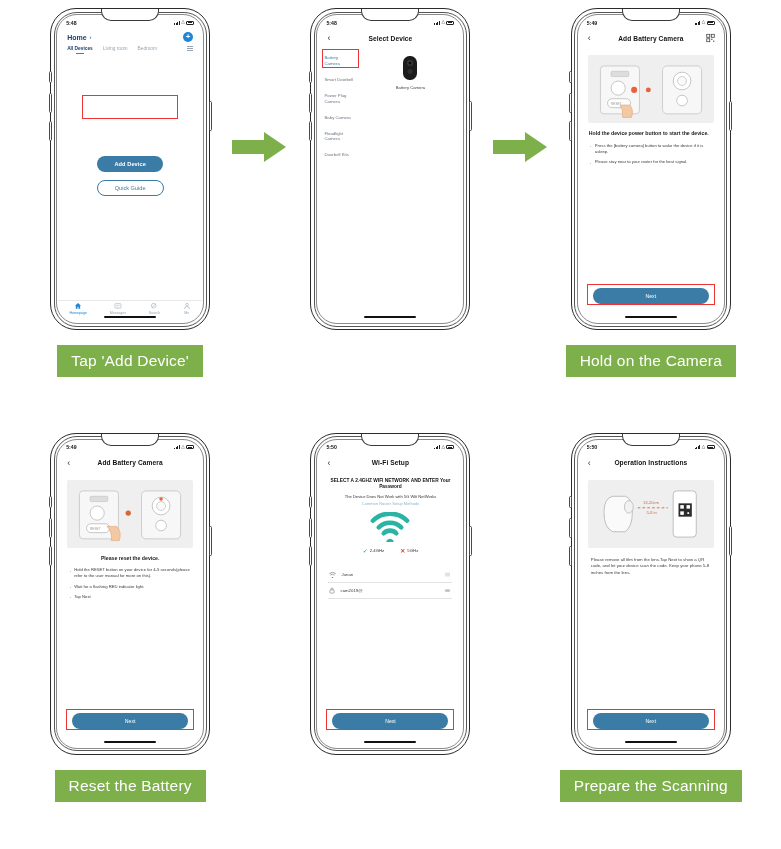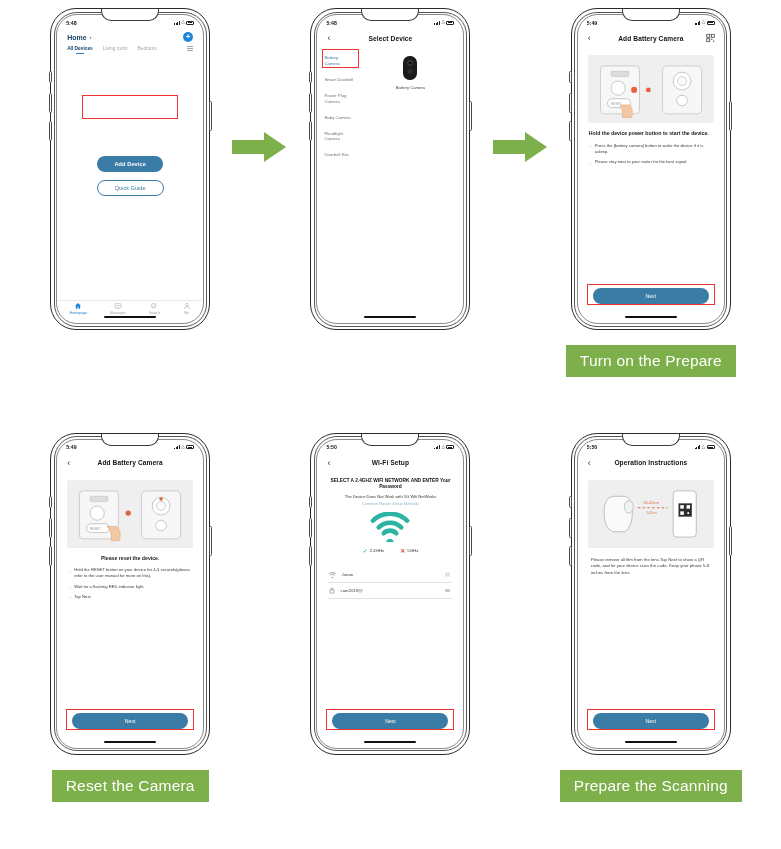--- a/index.html
+++ b/index.html
@@ -322,20 +322,21 @@
               <circle cx="12" cy="8" r="4" fill="none" stroke="#9aa6b2" stroke-width="1.7"></circle>
               <path d="M4.5 21a7.5 7.5 0 0 1 15 0" fill="none" stroke="#9aa6b2" stroke-width="1.7"></path>
             </svg>
             <span class="lbl">Me</span>
           </div>
         </div>
         <div class="homebar"></div>
       </div>
     </div>
 
+    <div class="caption">Tap 'Add Device'</div>
 
     <div class="arrow">
       <svg width="56" height="34" viewBox="0 0 56 34">
         <path d="M0 10 h32 V2 l22 15 -22 15 v-8 H0 z" fill="#7db04a"></path>
       </svg>
     </div>
   </div>
 
   <div class="cell">
     <div class="phone">
@@ -458,21 +459,21 @@
         </div>
 
         <div class="nextwrap">
           <div class="btn-next">Next</div>
           <div class="redbox" style="left:8px; right:8px; top:-4px; height:21px;"></div>
         </div>
         <div class="homebar"></div>
       </div>
     </div>
 
-    <div class="caption">Turn on the Prepare</div>
+    <div class="caption">Hold on the Camera</div>
   </div>
 
   <div class="cell">
     <div class="phone">
       <div class="notch"></div>
       <div class="sidebtn sb1"></div>
       <div class="sidebtn sb2"></div>
       <div class="sidebtn sb3"></div>
       <div class="sidebtn sb4"></div>
       <div class="screen">
@@ -521,21 +522,21 @@
         </div>
 
         <div class="nextwrap">
           <div class="btn-next">Next</div>
           <div class="redbox" style="left:8px; right:8px; top:-4px; height:21px;"></div>
         </div>
         <div class="homebar"></div>
       </div>
     </div>
 
-    <div class="caption">Reset the Camera</div>
+    <div class="caption">Reset the Battery</div>
 
   </div>
 
   <div class="cell">
     <div class="phone">
       <div class="notch"></div>
       <div class="sidebtn sb1"></div>
       <div class="sidebtn sb2"></div>
       <div class="sidebtn sb3"></div>
       <div class="sidebtn sb4"></div>

